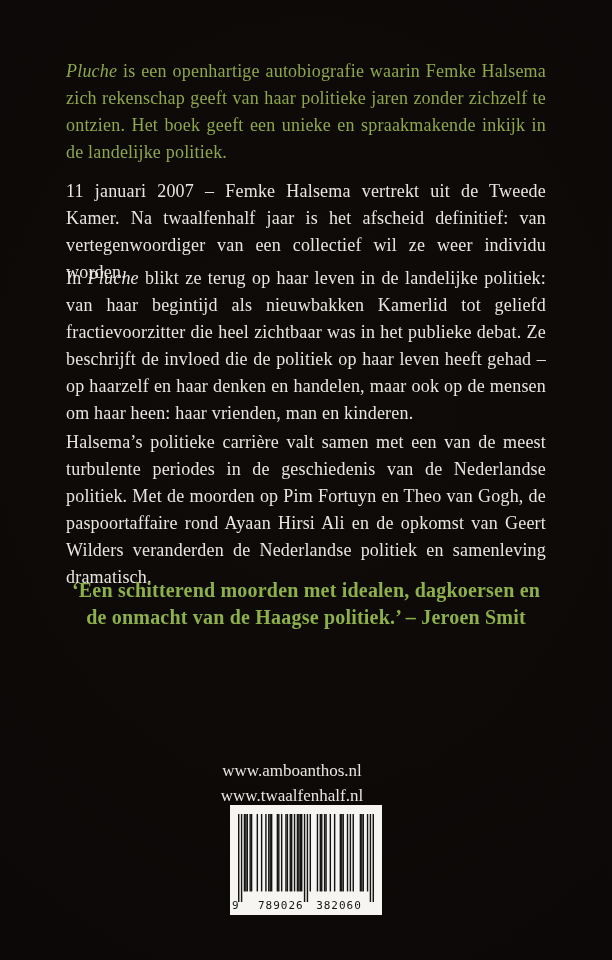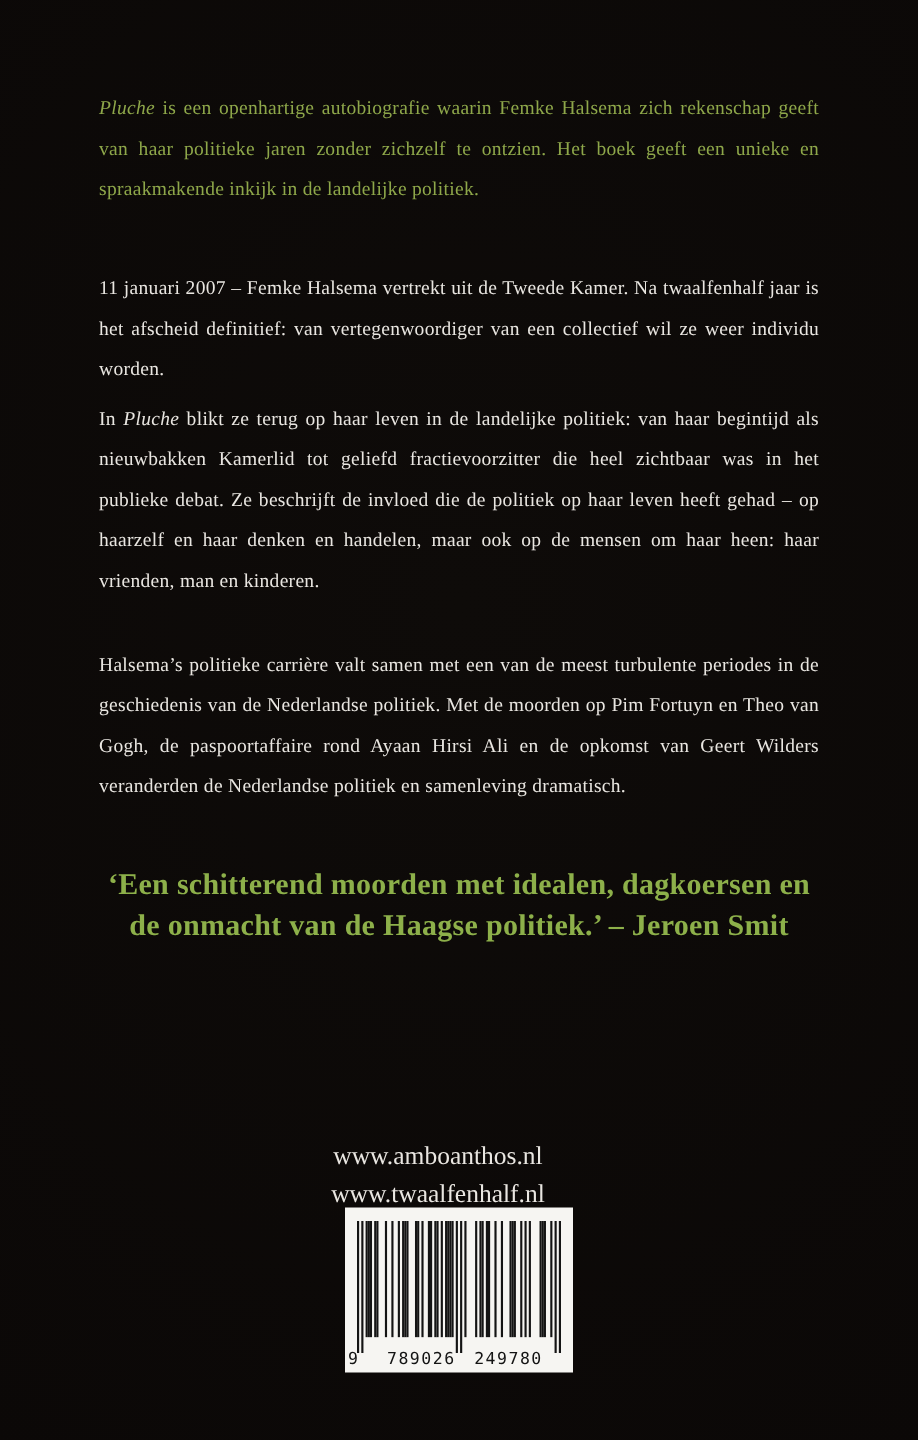--- a/index.html
+++ b/index.html
@@ -9,21 +9,21 @@
     height: 960px;
     overflow: hidden;
     background: radial-gradient(140% 110% at 50% 42%, #0e0b09 0%, var(--background, #0b0807) 65%, #080605 100%);
     font-family: "Liberation Serif", "DejaVu Serif", serif;
   }
   .para {
     position: absolute;
     left: 66px;
     width: 480px;
     margin: 0;
-    font-size: 13px;
+    font-size: 18px;
     line-height: 27px;
     text-align: justify;
     letter-spacing: 0.2px;
   }
   .para.green { color: var(--accent_green, #8ea74a); }
   .para.white { color: var(--body_text, #e9e6e1); }
   .para i { font-style: italic; }
   .quote {
     position: absolute;
     left: 61px;
@@ -143,17 +143,17 @@
         <rect x="85" y="0" width="1" height="88"></rect>
         <rect x="86" y="0" width="1" height="88"></rect>
         <rect x="87" y="0" width="1" height="88"></rect>
         <rect x="90" y="0" width="1" height="88"></rect>
         <rect x="92" y="0" width="1" height="100"></rect>
         <rect x="94" y="0" width="1" height="100"></rect>
       </svg>
     <div class="bc-digits">
       <span class="bc-first">9</span>
       <span class="bc-left">789026</span>
-      <span class="bc-right">249780</span>
+      <span class="bc-right">382060</span>
     </div>
   </div>
 
 </div>
 
 </body></html>

